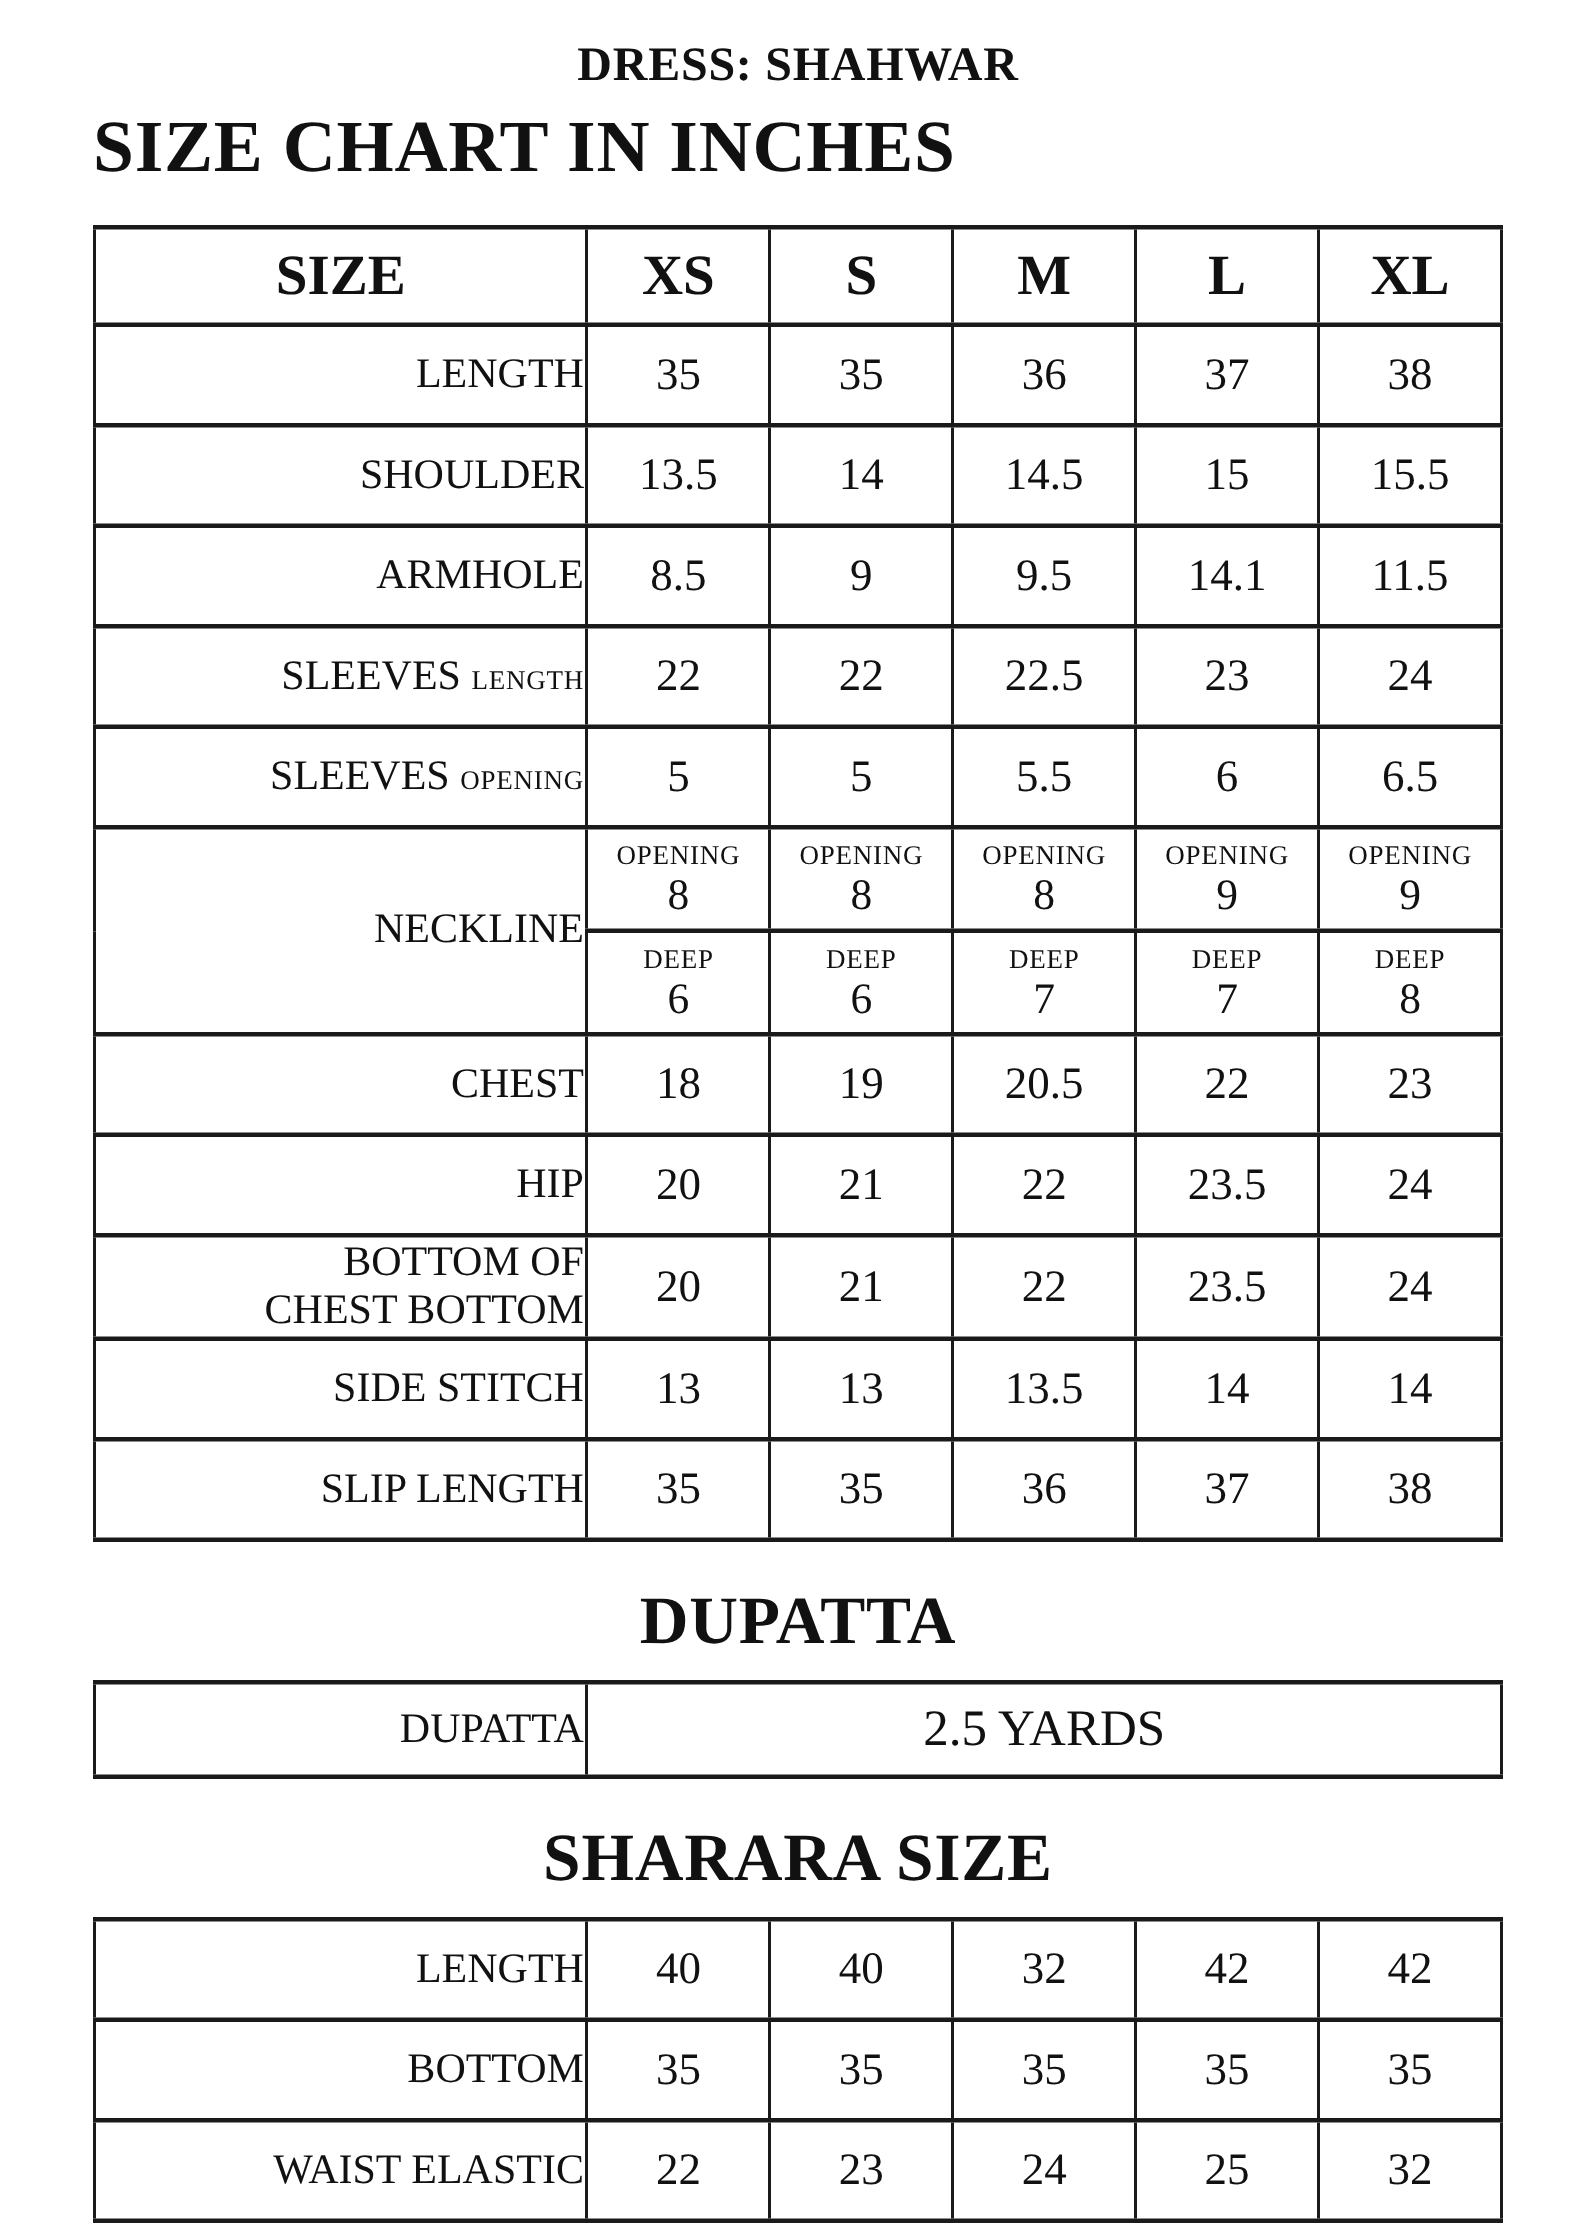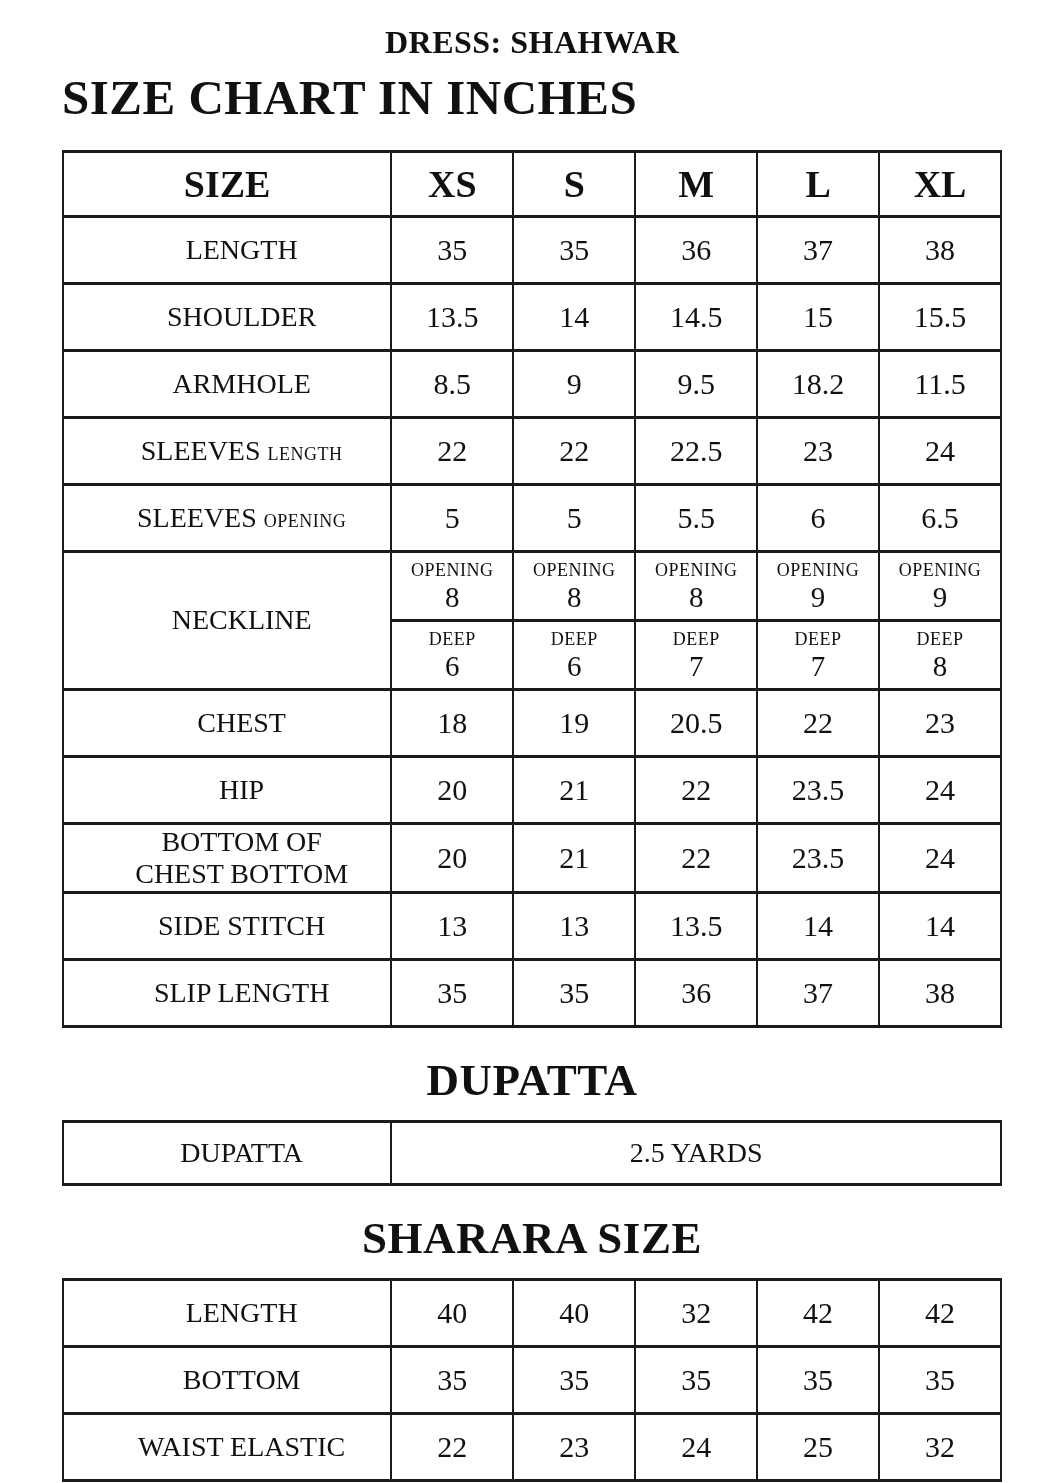--- a/index.html
+++ b/index.html
@@ -41,21 +41,21 @@
     overflow: hidden;
   }
   .grid th {
     height: 60px;
     font-size: 38px;
     font-weight: bold;
     text-align: center;
   }
   .label-cell {
     height: 62px;
-    text-align: center;
+    text-align: right;
     padding-left: 30px;
     font-size: 28px;
     line-height: 1.15;
   }
   .lab-sub {
     font-size: 18px;
     margin-left: 7px;
     letter-spacing: 0.5px;
   }
   .value-cell {
@@ -83,21 +83,21 @@
   .section-heading {
     margin: 26px 0 14px 0;
     text-align: center;
     font-size: 45px;
     font-weight: bold;
     letter-spacing: 0.5px;
   }
   .dupatta-value-cell {
     height: 58px;
     text-align: center;
-    font-size: 28px;
+    font-size: 34px;
   }
 </style>
 </head>
 <body>
 
 <div class="page">
 
   <h1 class="dress-title">DRESS: SHAHWAR</h1>
   <h2 class="chart-title">SIZE CHART IN INCHES</h2>
 
@@ -135,21 +135,21 @@
           <td class="value-cell">14</td>
           <td class="value-cell">14.5</td>
           <td class="value-cell">15</td>
           <td class="value-cell">15.5</td>
         </tr>
         <tr>
           <td class="label-cell"><span class="lab-main">ARMHOLE</span></td>
           <td class="value-cell">8.5</td>
           <td class="value-cell">9</td>
           <td class="value-cell">9.5</td>
-          <td class="value-cell">18.2</td>
+          <td class="value-cell">14.1</td>
           <td class="value-cell">11.5</td>
         </tr>
         <tr>
           <td class="label-cell"><span class="lab-main">SLEEVES</span><span class="lab-sub">LENGTH</span></td>
           <td class="value-cell">22</td>
           <td class="value-cell">22</td>
           <td class="value-cell">22.5</td>
           <td class="value-cell">23</td>
           <td class="value-cell">24</td>
         </tr>

